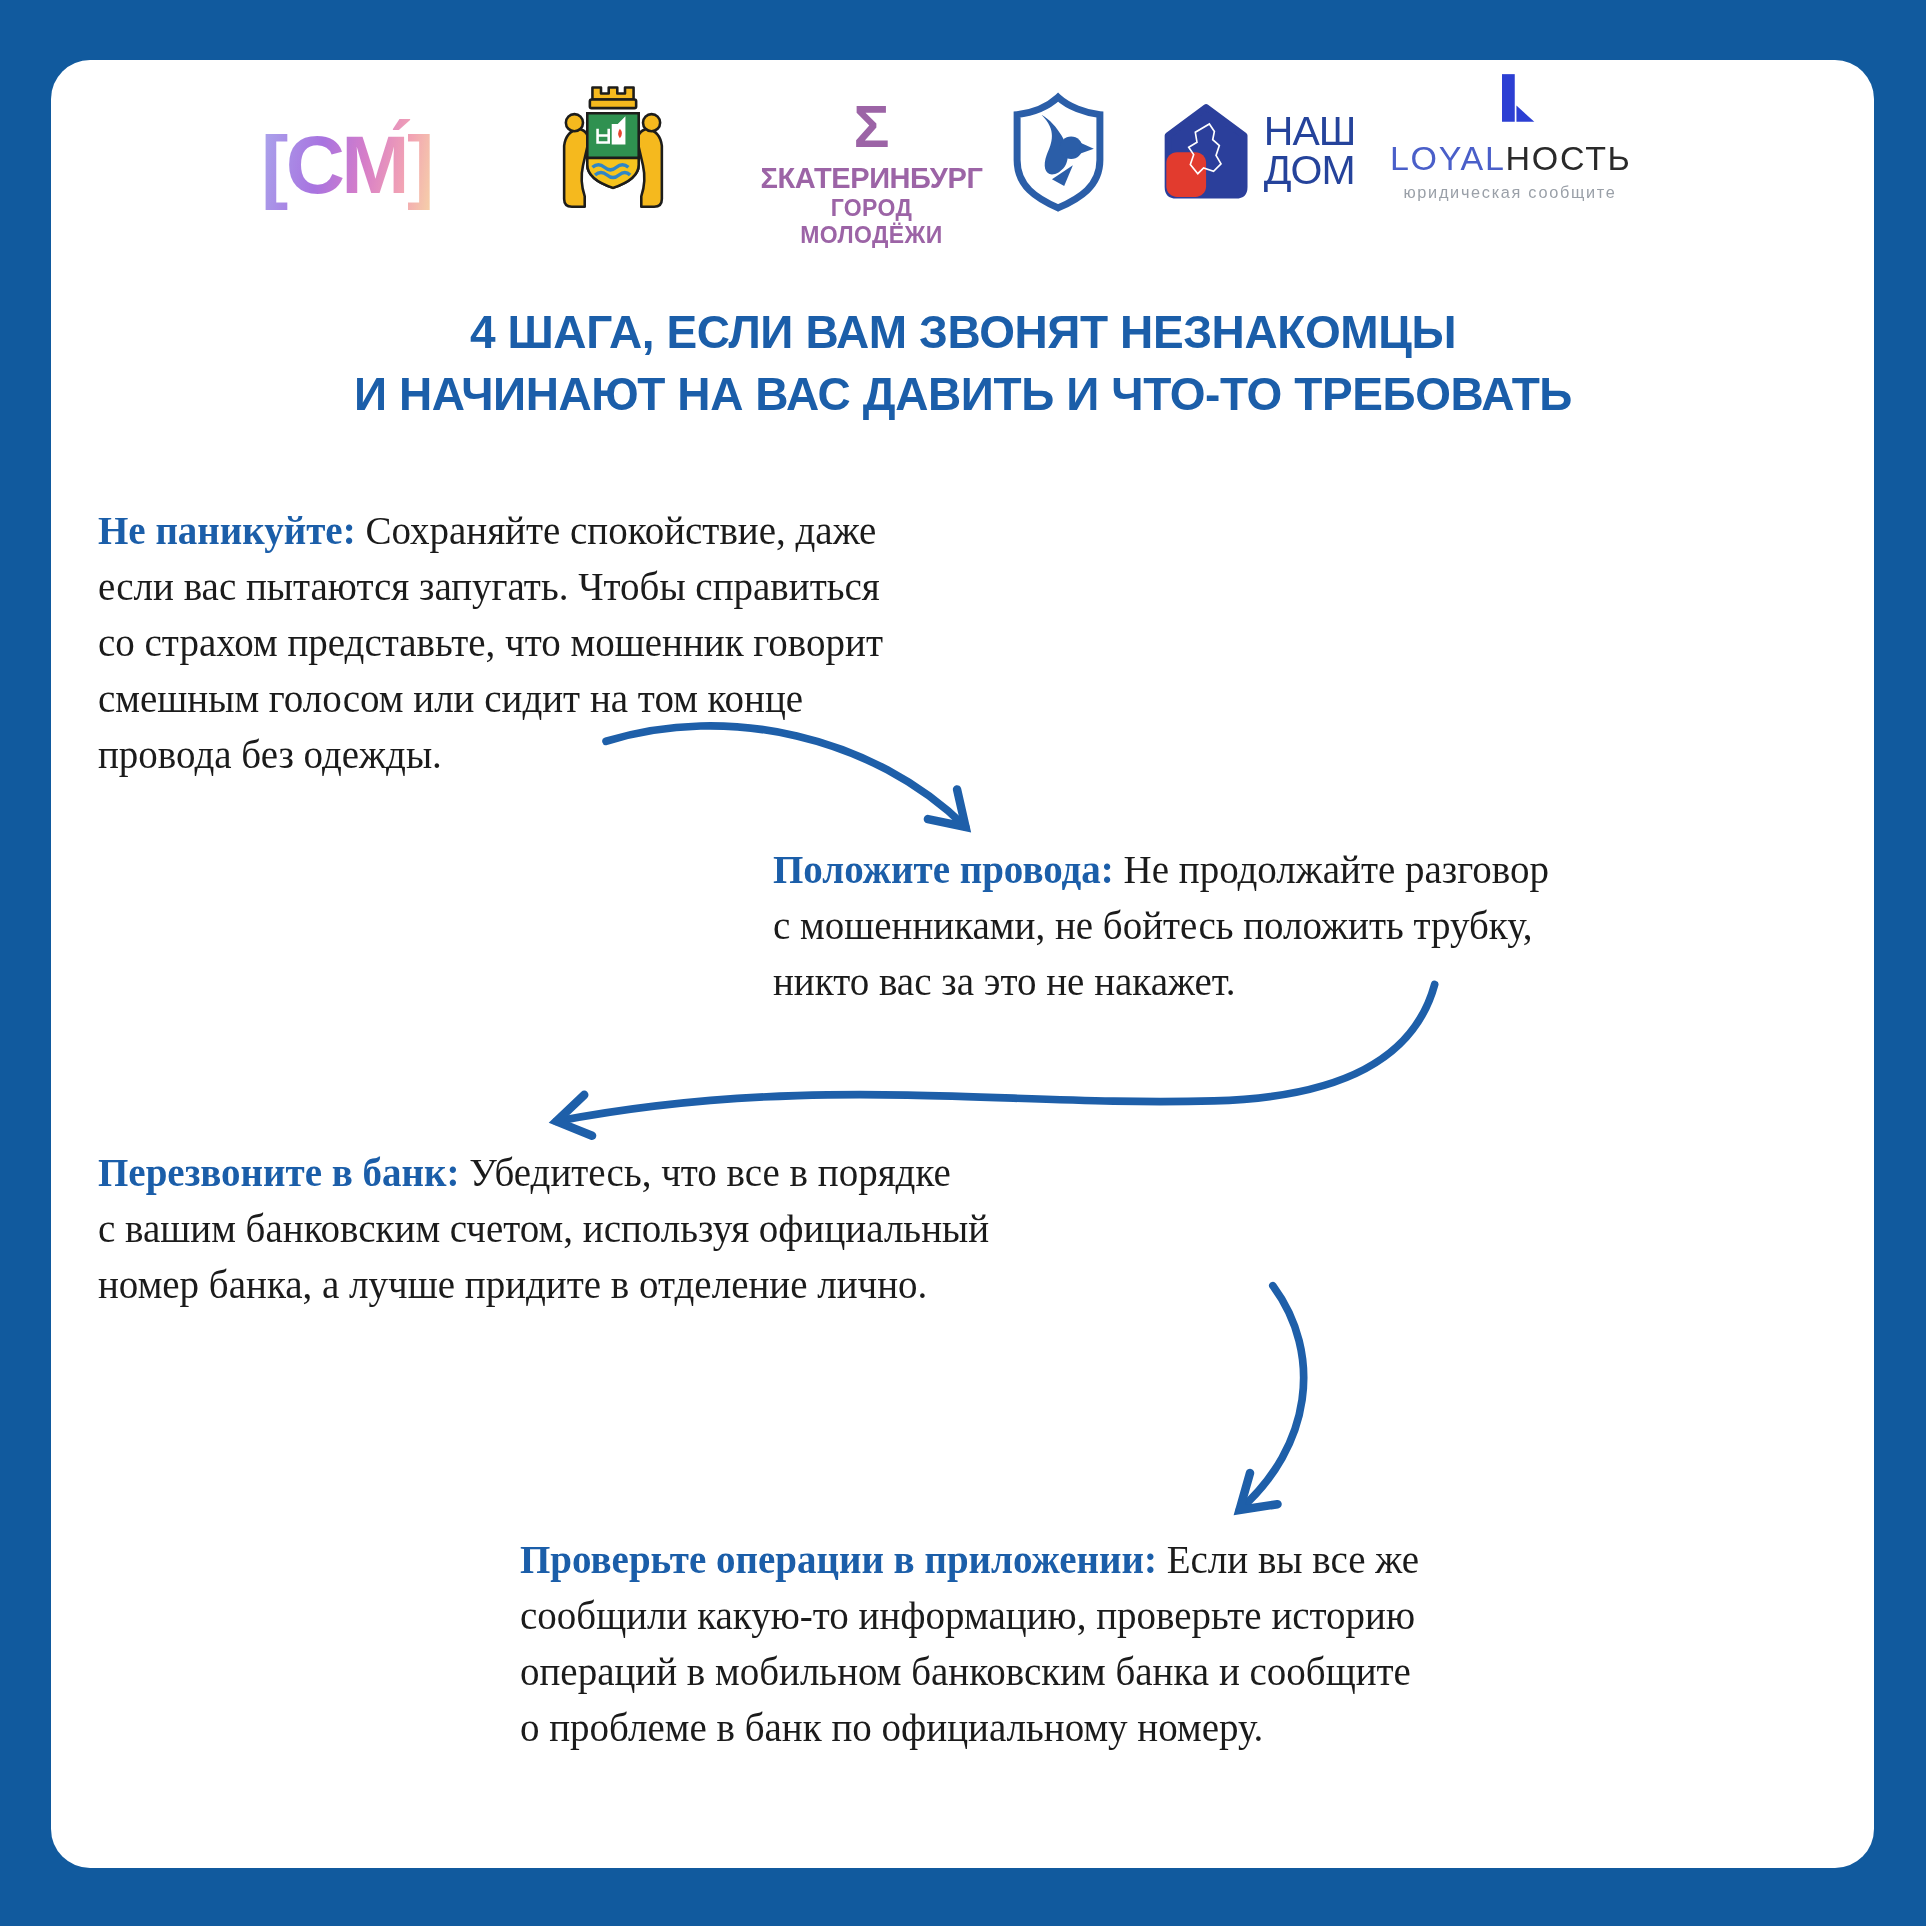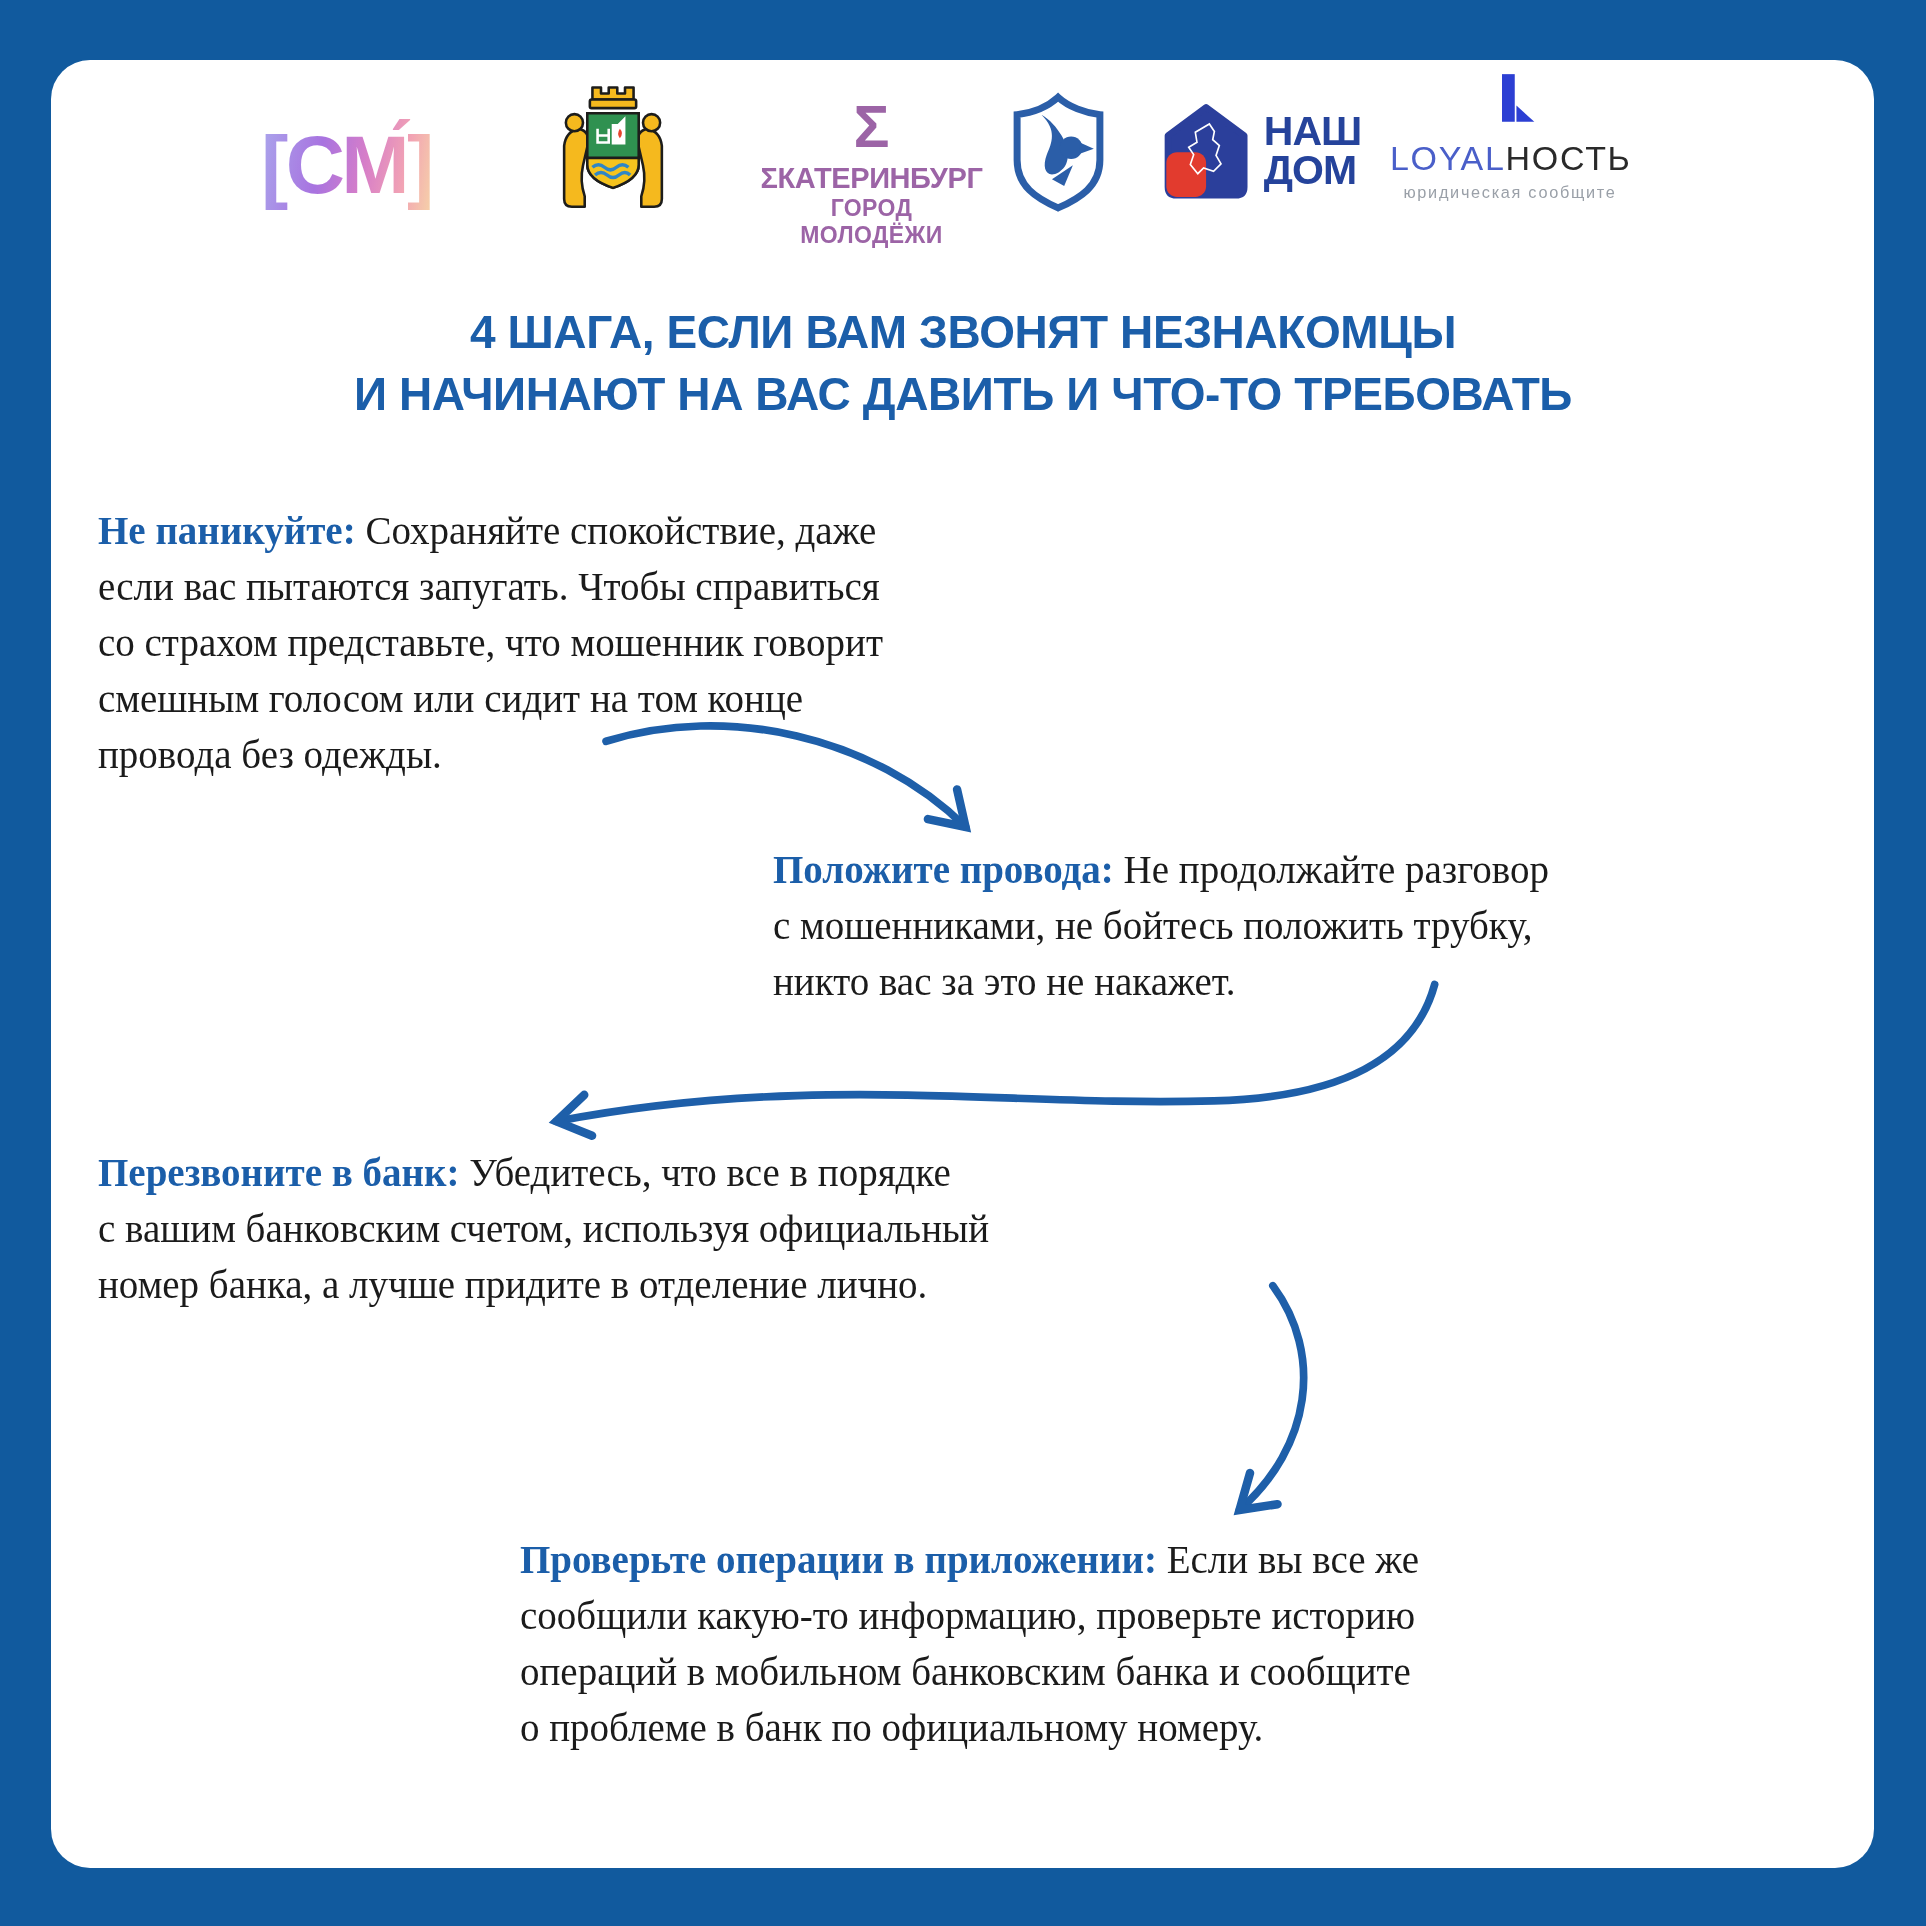--- a/index.html
+++ b/index.html
@@ -18,21 +18,21 @@
   .sm-text{
     font-size:82px;font-weight:bold;letter-spacing:-2.6px;line-height:86px;
     background:linear-gradient(100deg,#aaa6ec 0%,#a873e0 35%,#d77ec8 60%,#f2a3b4 82%,#f6d2a8 100%);
     -webkit-background-clip:text;background-clip:text;color:transparent;
   }
   .ekb{width:223px;text-align:center;color:#9c64a6;font-weight:bold;}
   .ekb-sigma{font-size:60px;line-height:55px;margin-bottom:6.8px;}
   .ekb-l1{font-size:29px;letter-spacing:-0.4px;line-height:34px;}
   .ekb-l2{font-size:23px;letter-spacing:0.4px;line-height:27px;}
   .nashdom{display:flex;align-items:center;gap:13.7px;}
-  .nd-text{font-size:41px;font-weight:bold;letter-spacing:-0.9px;line-height:39px;color:#25439b;}
+  .nd-text{font-size:41px;font-weight:normal;letter-spacing:-0.9px;line-height:39px;color:#25439b;}
   .loyal{width:240px;text-align:center;}
   .loyal-word{font-size:34px;letter-spacing:1.7px;line-height:38px;margin-top:8.6px;}
   .loyal-blue{color:#4a5fc9;}
   .loyal-dark{color:#2a2a2a;}
   .loyal-sub{font-size:16.3px;letter-spacing:1.7px;color:#9aa0a8;margin-top:6.8px;}
   
   .title{
     position:absolute;left:0;top:301px;width:100%;margin:0;text-align:center;
     font-size:46px;line-height:62px;font-weight:bold;letter-spacing:-0.4px;
     color:#1b5ea9;

